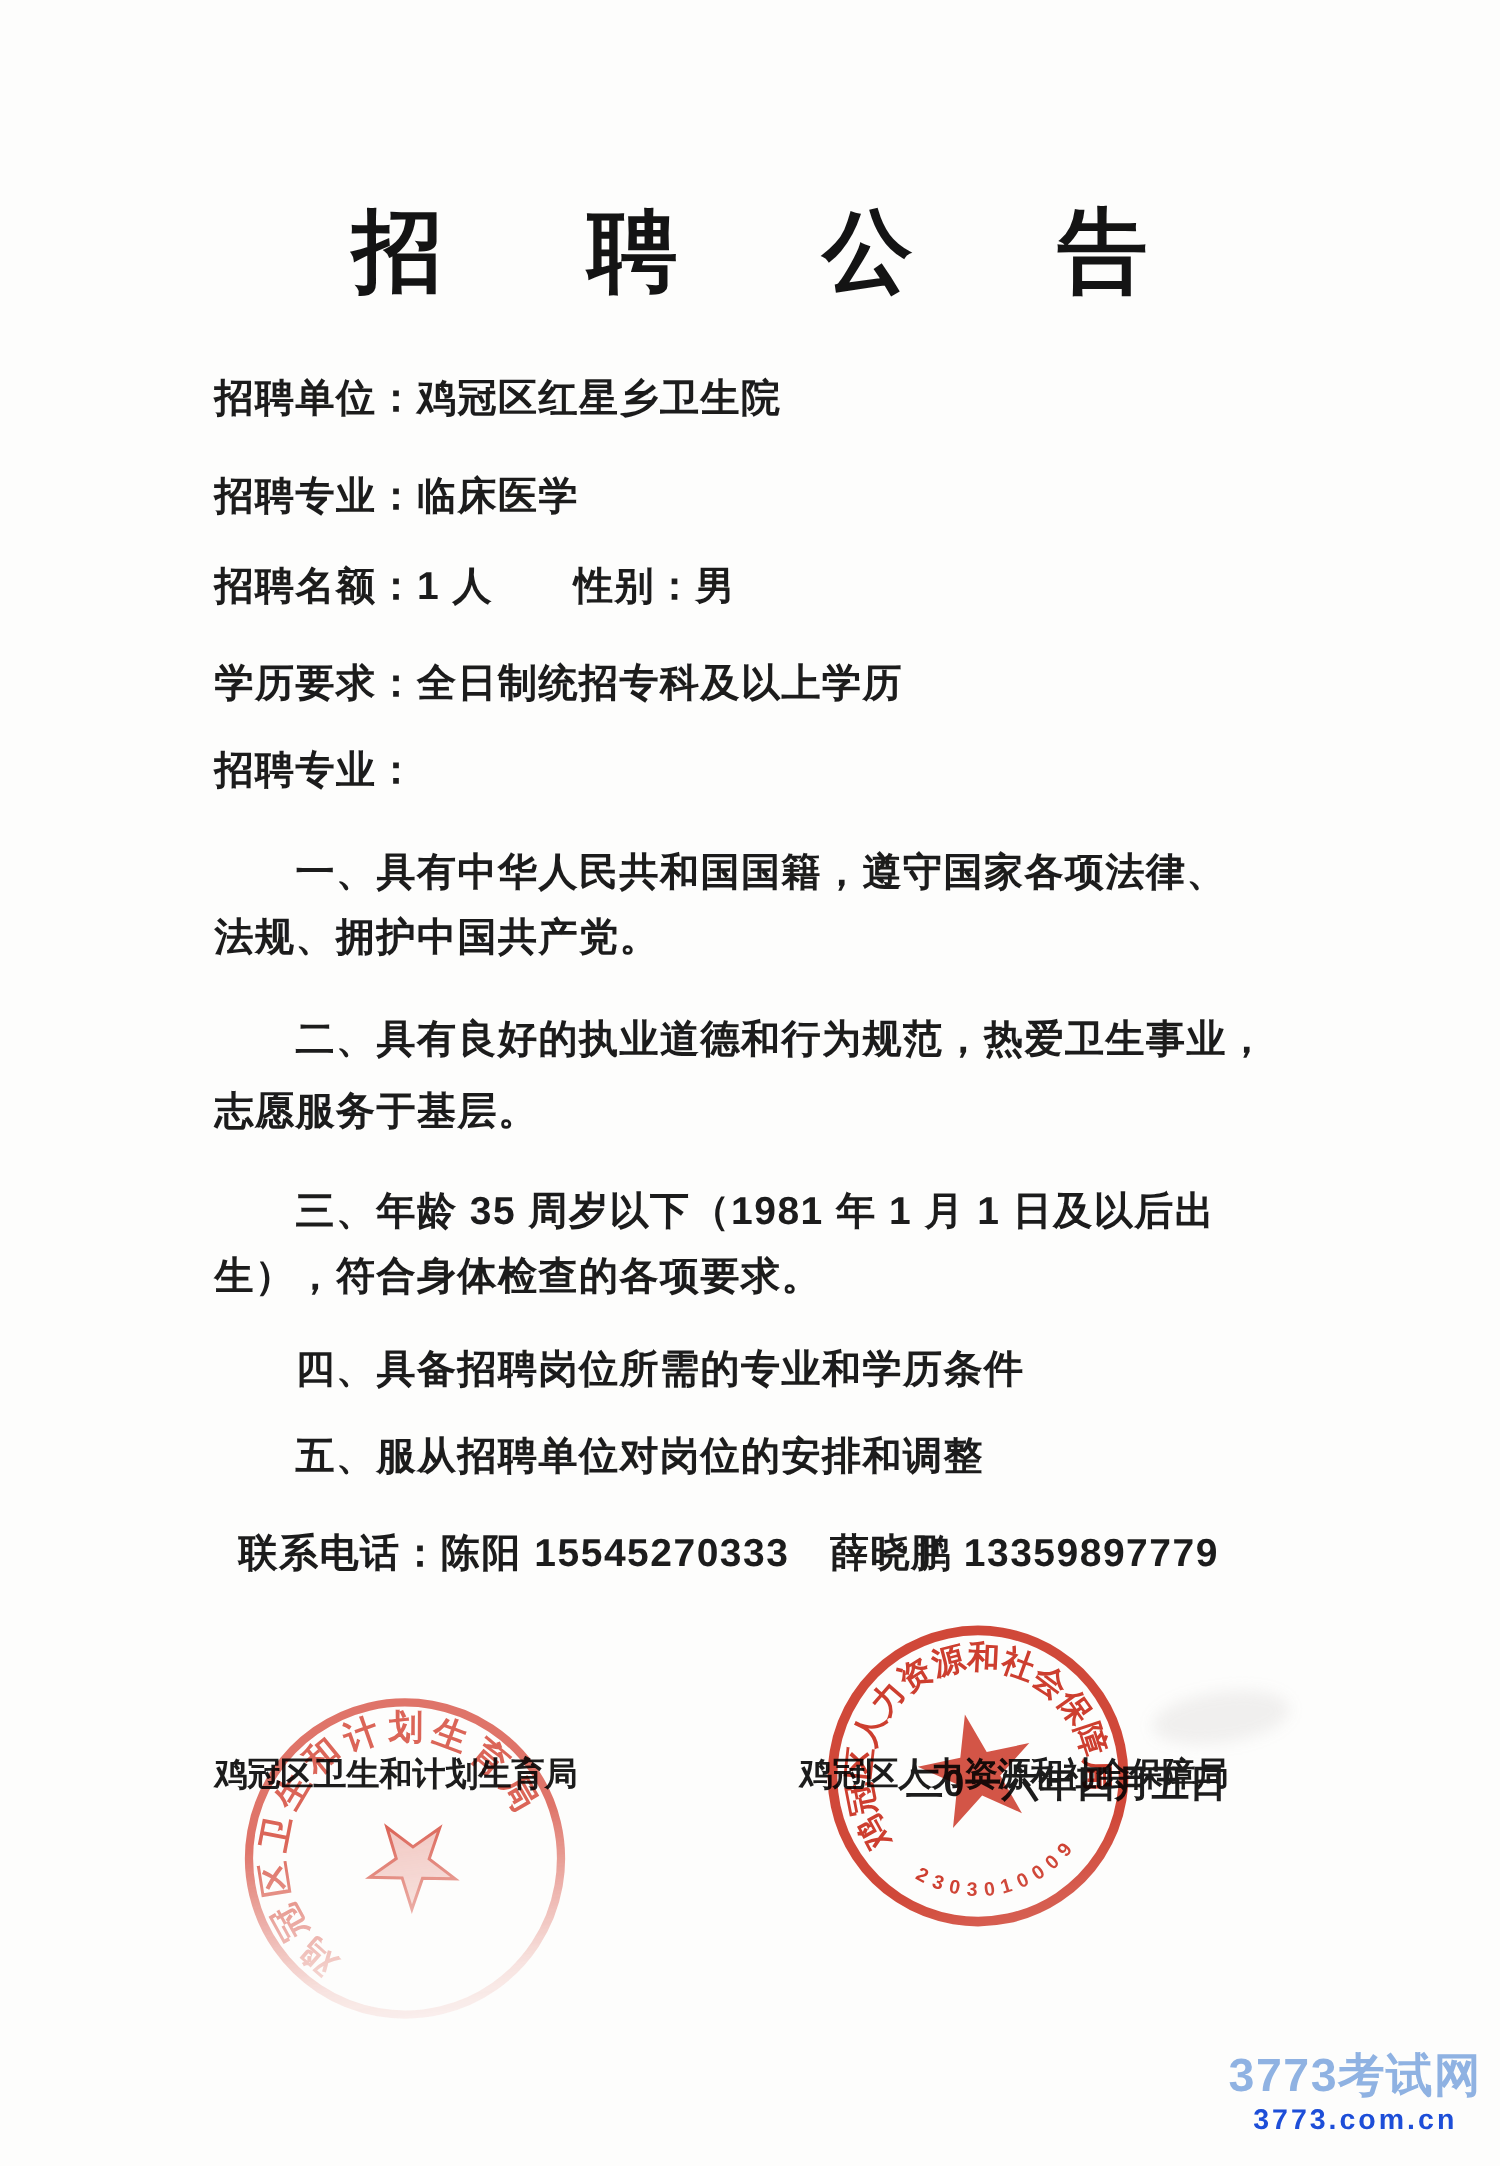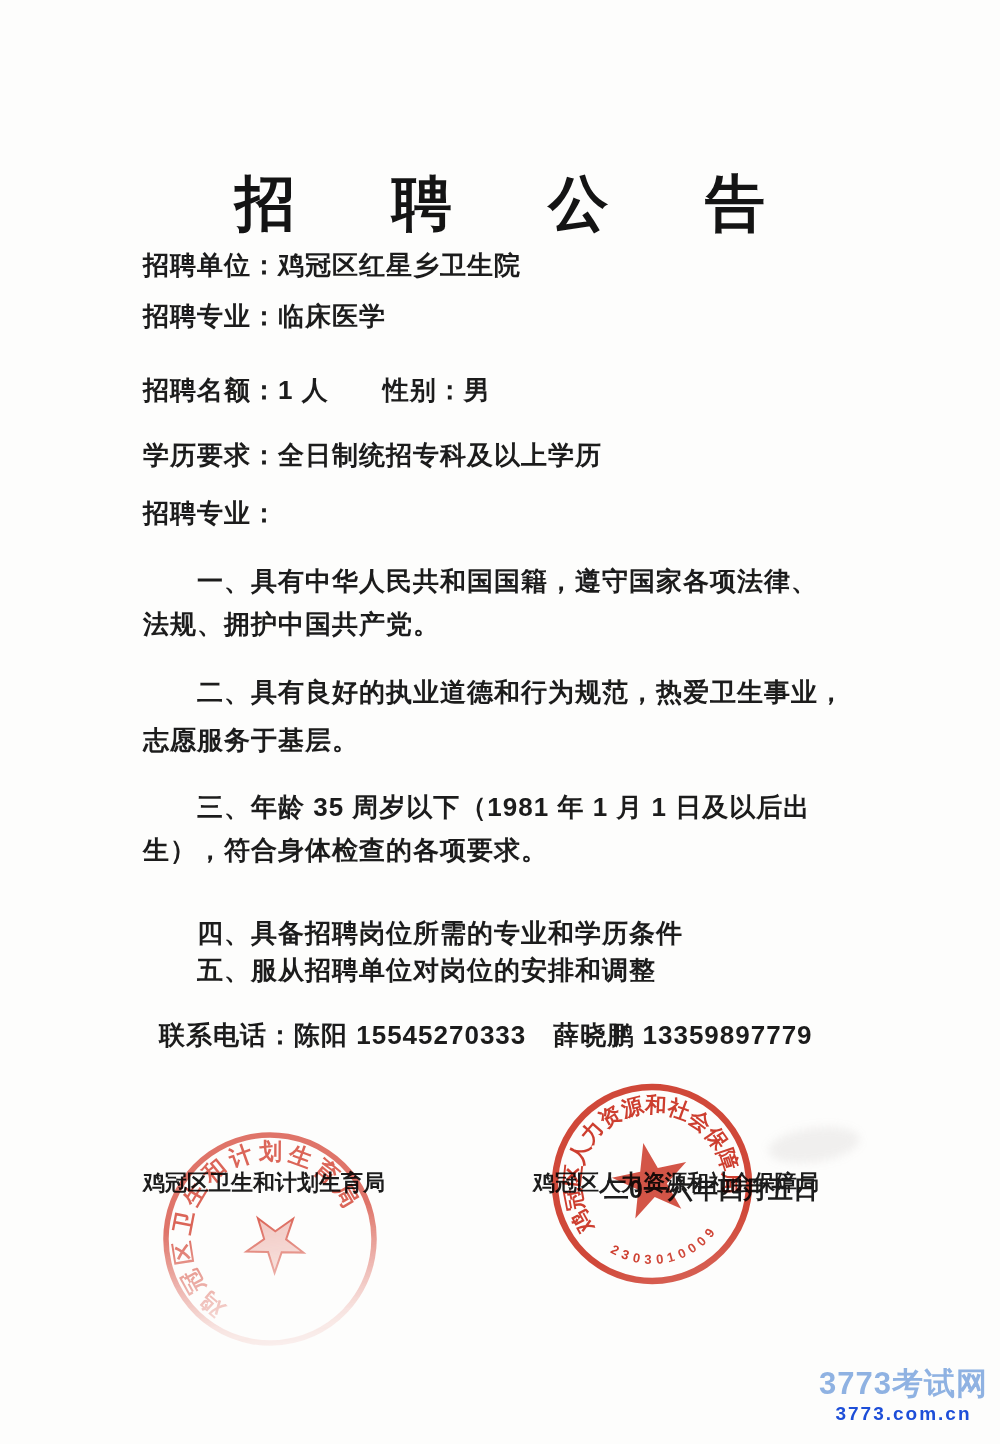--- a/index.html
+++ b/index.html
@@ -16,36 +16,35 @@
     position:absolute;
     top:128px;left:0;width:1000px;
     text-align:center;
     font-size:60px;
     line-height:80px;
     font-weight:700;
     letter-spacing:40px;
     text-indent:40px;
     color:#141414;
     white-space:nowrap;
-    margin-top:36px;
   }
   .line{
     position:absolute;
     left:143px;
     font-size:26px;
     line-height:42px;
     font-weight:700;
     letter-spacing:1px;
     white-space:nowrap;
     color:#1c1c1c;
   }
   .line.indent{padding-left:54px;}
-  .t1{top:244px;} .t2{top:295px;text-align:center;} .t3{top:369px;} .t4{top:434px;}
+  .t1{top:244px;} .t2{top:309px;text-align:center;} .t3{top:369px;} .t4{top:434px;}
   .t5{top:492px;} .t6{top:560px;} .t7{top:603px;} .t8{top:671px;text-align:center;}
-  .t9{top:719px;} .t10{top:786px;} .t11{top:829px;} .t12{top:891px;margin-top:21px;}
+  .t9{top:719px;} .t10{top:786px;} .t11{top:829px;} .t12{top:891px;}
   .t13{top:949px;} .t14{top:1014px;margin-left:16px;}
   .org-label{
     position:absolute;
     font-size:22px;
     line-height:30px;
     font-weight:600;
     white-space:nowrap;
     color:#1c1c1c;
     z-index:2;
   }

